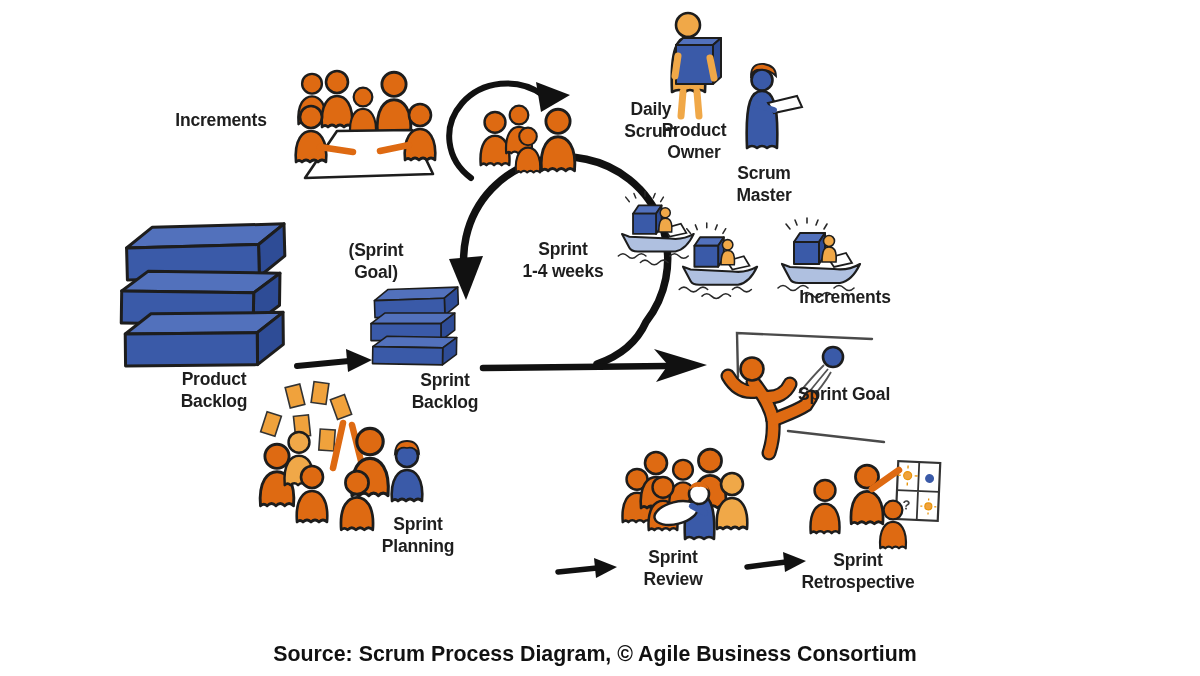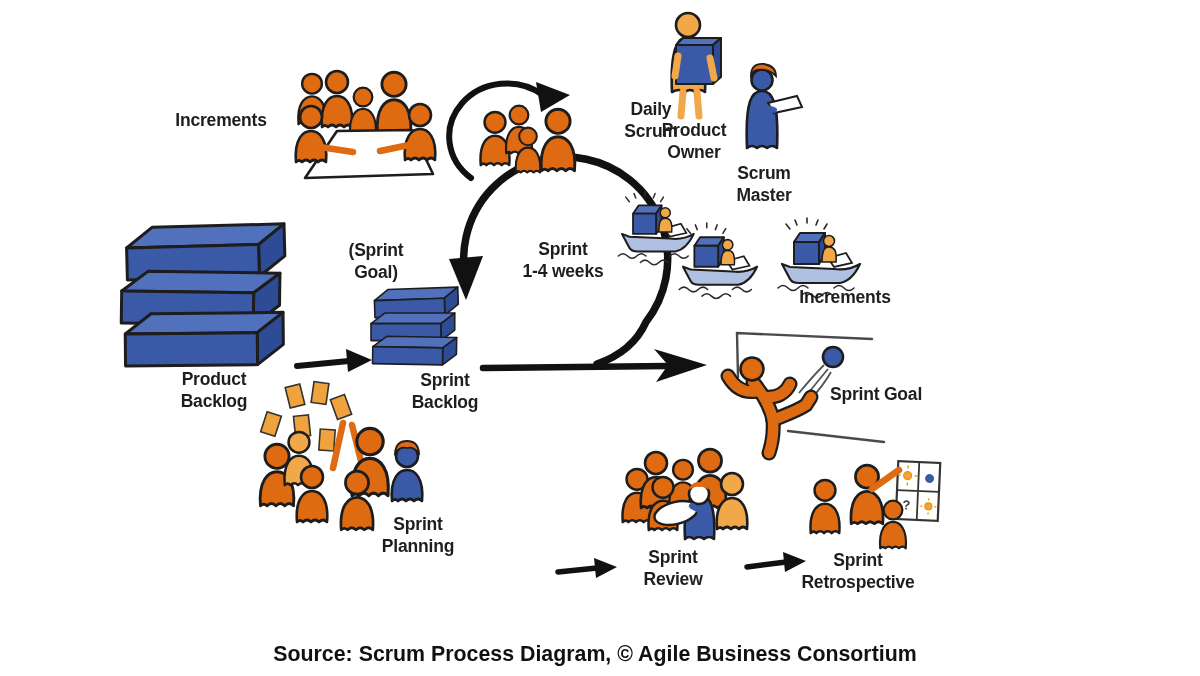--- a/index.html
+++ b/index.html
@@ -228,20 +228,20 @@
 Goal)</div>
 <div class="label" style="left:563px;top:238px;">Sprint
 1-4 weeks</div>
 <div class="label" style="left:845px;top:286px;">Increments</div>
 <div class="label" style="left:214px;top:368px;">Product
 Backlog</div>
 <div class="label" style="left:445px;top:369px;">Sprint
 Backlog</div>
 <div class="label" style="left:418px;top:513px;">Sprint
 Planning</div>
-<div class="label" style="left:876px;top:383px;">Sprint Goal</div>
+<div class="label" style="left:844px;top:383px;">Sprint Goal</div>
 <div class="label" style="left:673px;top:546px;">Sprint
 Review</div>
 <div class="label" style="left:858px;top:549px;">Sprint
 Retrospective</div>
 <div class="caption">Source: Scrum Process Diagram, © Agile Business Consortium</div>
 
 </div>
 
 </body></html>

